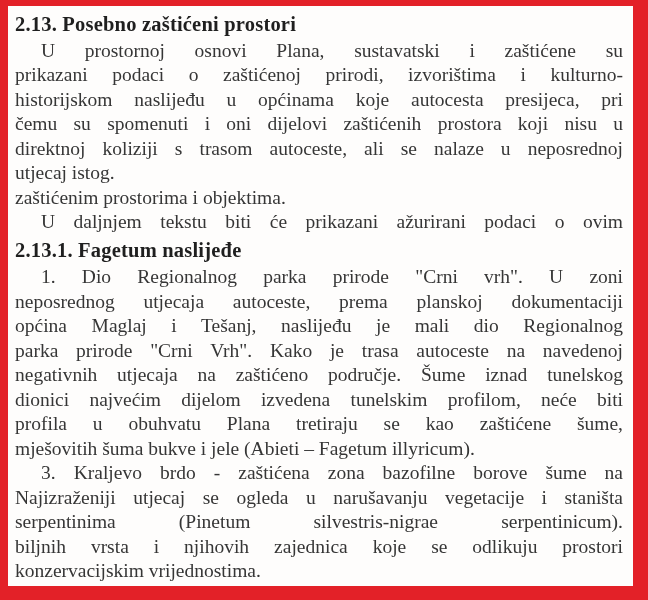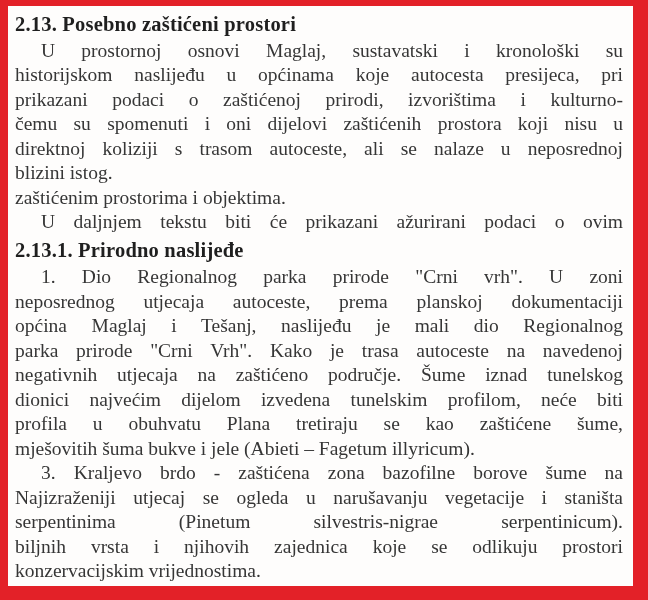--- a/index.html
+++ b/index.html
@@ -59,32 +59,32 @@
   }
 </style>
 </head>
 <body>
 
 <div class="frame" style="border-color: rgb(227, 33, 40); background: rgb(254, 253, 252);">
   <main class="page" style="background: rgb(254, 253, 252); color: rgb(54, 54, 54);">
 
   <div class="heading h1" style="color: rgb(31, 31, 31);">2.13. Posebno zaštićeni prostori</div>
       <div class="paragraph">
-        <div class="line indent">U prostornoj osnovi Maglaj, sustavatski i kronološki su</div>
+        <div class="line indent">U prostornoj osnovi Plana, sustavatski i zaštićene su</div>
+        <div class="line">prikazani podaci o zaštićenoj prirodi, izvorištima i kulturno-</div>
         <div class="line">historijskom naslijeđu u općinama koje autocesta presijeca, pri</div>
-        <div class="line">prikazani podaci o zaštićenoj prirodi, izvorištima i kulturno-</div>
         <div class="line">čemu su spomenuti i oni dijelovi zaštićenih prostora koji nisu u</div>
         <div class="line">direktnoj koliziji s trasom autoceste, ali se nalaze u neposrednoj</div>
-        <div class="line last">blizini istog.</div>
+        <div class="line last">utjecaj istog.</div>
       </div>
       <div class="paragraph">
         <div class="line last">zaštićenim prostorima i objektima.</div>
         <div class="line indent">U daljnjem tekstu biti će prikazani ažurirani podaci o ovim</div>
       </div>
-      <div class="heading h2" style="color: rgb(31, 31, 31);">2.13.1. Prirodno naslijeđe</div>
+      <div class="heading h2" style="color: rgb(31, 31, 31);">2.13.1. Fagetum naslijeđe</div>
       <div class="paragraph">
         <div class="line indent">1. Dio Regionalnog parka prirode "Crni vrh". U zoni</div>
         <div class="line">neposrednog utjecaja autoceste, prema planskoj dokumentaciji</div>
         <div class="line">općina Maglaj i Tešanj, naslijeđu je mali dio Regionalnog</div>
         <div class="line">parka prirode "Crni Vrh". Kako je trasa autoceste na navedenoj</div>
         <div class="line">negativnih utjecaja na zaštićeno područje. Šume iznad tunelskog</div>
         <div class="line">dionici najvećim dijelom izvedena tunelskim profilom, neće biti</div>
         <div class="line">profila u obuhvatu Plana tretiraju se kao zaštićene šume,</div>
         <div class="line last">mješovitih šuma bukve i jele (Abieti – Fagetum illyricum).</div>
       </div>

